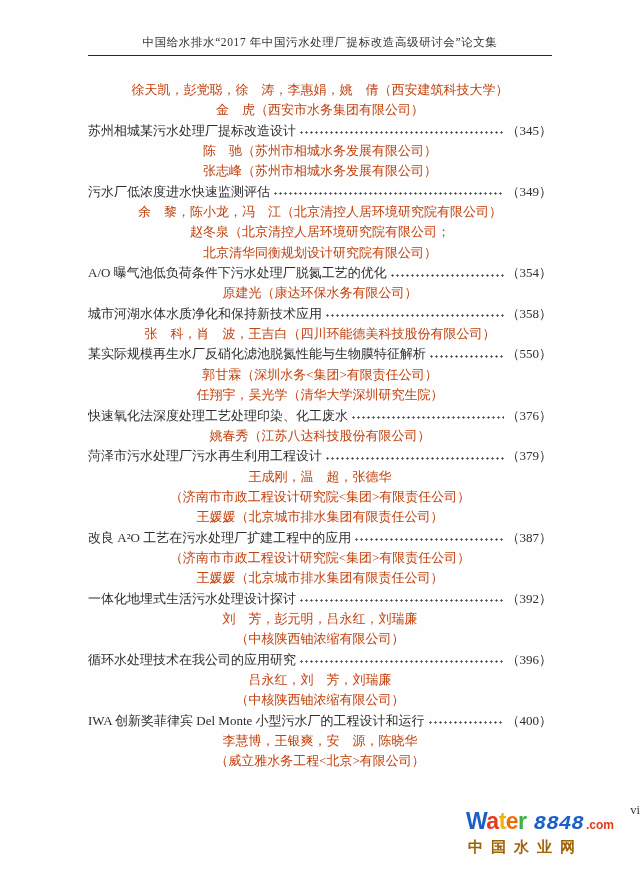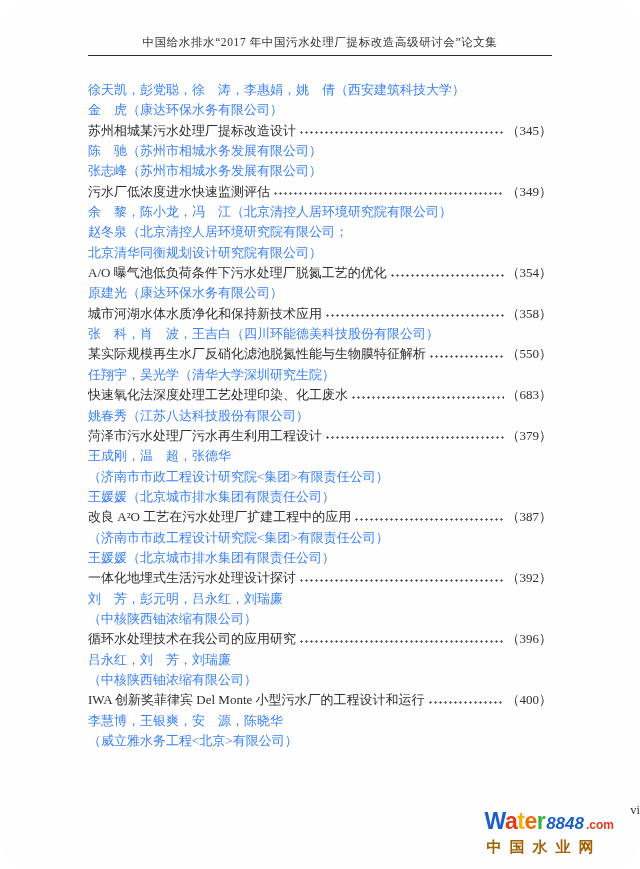--- a/index.html
+++ b/index.html
@@ -35,21 +35,21 @@
     font-size:13px;
   }
   .line {
     height:20.35px;
     line-height:20.35px;
     display:flex;
     align-items:center;
     white-space:nowrap;
     overflow:hidden;
   }
-  .author-line { justify-content:flex-start; color:#3b82f6; }
+  .author-line { justify-content:center; color:#c2410c; }
   .title-line .t { flex:0 0 auto; }
   .leader {
     flex:1 1 auto;
     align-self:stretch;
     margin:0 3px;
     background-image:radial-gradient(circle, #4a4a4a 0.9px, rgba(0,0,0,0) 1.3px);
     background-size:5px 5px;
     background-repeat:repeat-x;
     background-position:0 62%;
   }
@@ -78,25 +78,25 @@
     display:flex;
     align-items:baseline;
     line-height:24px;
   }
   .logo-word span {
     font-weight:bold;
     font-size:23px;
     letter-spacing:-0.5px;
   }
   .logo-num {
-    font-size:17px;
+    font-size:21px;
     font-weight:bold;
     font-style:italic;
-    font-family:Liberation Sans, sans-serif;
-    margin-left:1px;
+    font-family:Liberation Mono, monospace;
+    margin-left:7px;
   }
   .logo-tld {
     font-size:12px;
     font-weight:bold;
     margin-left:2px;
   }
   .logo-sub {
     margin-top:1px;
     font-size:15px;
     font-weight:bold;
@@ -112,21 +112,21 @@
   <div class="header">
     <div class="header-title">中国给水排水“2017 年中国污水处理厂提标改造高级研讨会”论文集</div>
     <div class="header-rule"></div>
   </div>
 
   <div class="toc" id="toc">
       <div class="line author-line">
         <span>徐天凯，彭党聪，徐　涛，李惠娟，姚　倩（西安建筑科技大学）</span>
       </div>
       <div class="line author-line">
-        <span>金　虎（康达环保水务有限公司）</span>
+        <span>金　虎（西安市水务集团有限公司）</span>
       </div>
       <div class="line title-line">
         <span class="t">苏州相城某污水处理厂提标改造设计</span>
         <span class="leader"></span>
         <span class="pg">（345）</span>
       </div>
       <div class="line author-line">
         <span>陈　驰（苏州市相城水务发展有限公司）</span>
       </div>
       <div class="line author-line">
@@ -161,26 +161,29 @@
       </div>
       <div class="line author-line">
         <span>张　科，肖　波，王吉白（四川环能德美科技股份有限公司）</span>
       </div>
       <div class="line title-line">
         <span class="t">某实际规模再生水厂反硝化滤池脱氮性能与生物膜特征解析</span>
         <span class="leader"></span>
         <span class="pg">（550）</span>
       </div>
       <div class="line author-line">
+        <span>郭甘霖（深圳水务&lt;集团&gt;有限责任公司）</span>
+      </div>
+      <div class="line author-line">
         <span>任翔宇，吴光学（清华大学深圳研究生院）</span>
       </div>
       <div class="line title-line">
         <span class="t">快速氧化法深度处理工艺处理印染、化工废水</span>
         <span class="leader"></span>
-        <span class="pg">（683）</span>
+        <span class="pg">（376）</span>
       </div>
       <div class="line author-line">
         <span>姚春秀（江苏八达科技股份有限公司）</span>
       </div>
       <div class="line title-line">
         <span class="t">菏泽市污水处理厂污水再生利用工程设计</span>
         <span class="leader"></span>
         <span class="pg">（379）</span>
       </div>
       <div class="line author-line">

